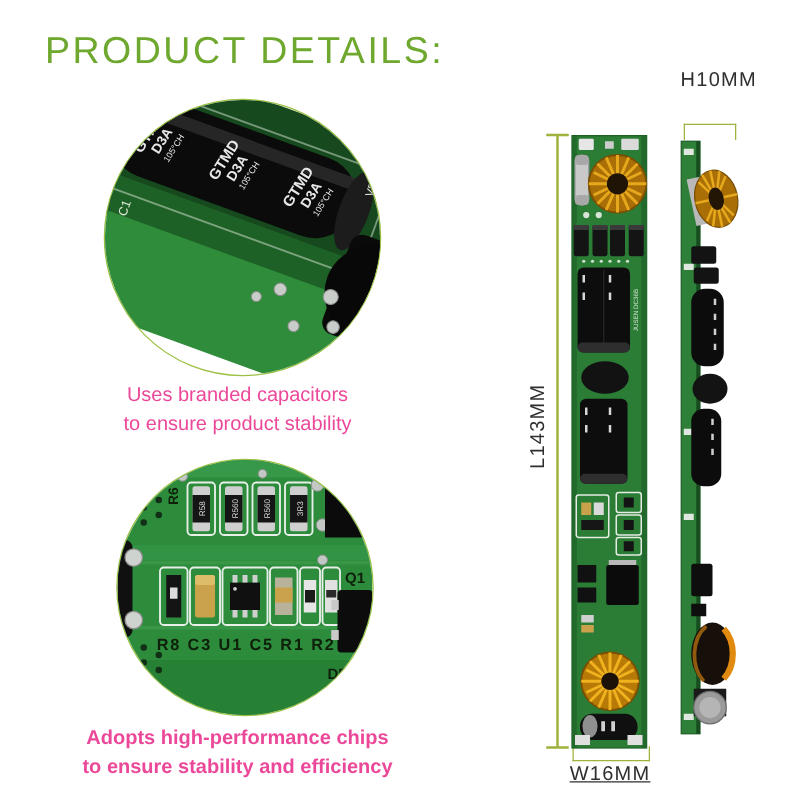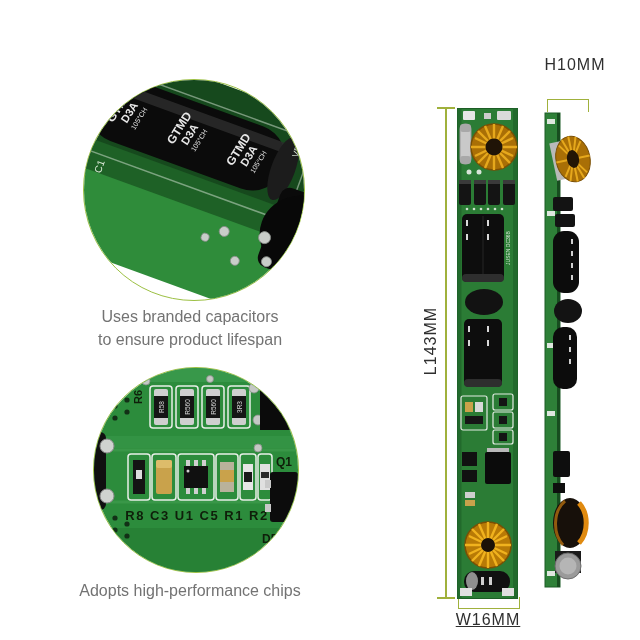--- a/index.html
+++ b/index.html
@@ -5,23 +5,23 @@
   html,body{margin:0;padding:0;background:#ffffff;}
   .canvas{position:relative;width:640px;height:640px;background:#ffffff;overflow:hidden;
           font-family:"Liberation Sans",sans-serif;}
   .title{position:absolute;left:36px;top:24px;font-size:30px;font-weight:500;
          letter-spacing:2px;color:#6fa82e;white-space:nowrap;}
   .photo-circle{position:absolute;border-radius:50%;border:1px solid #9cc043;
                 overflow:hidden;background:#ffffff;}
   .circle1{left:83px;top:79px;width:220px;height:220px;}
   .circle2{left:93px;top:367px;width:204px;height:204px;}
   .caption{position:absolute;width:340px;text-align:center;font-size:16px;
-           line-height:23px;color:#737373;}
+           line-height:23px;color:#ec4899;}
   .caption1{left:20px;top:305px;}
-  .caption2{left:20px;top:579px;}
+  .caption2{left:20px;top:579px;font-weight:bold;}
   .dim-label{position:absolute;font-size:16px;letter-spacing:1px;color:#2f2f2f;
              text-align:center;white-space:nowrap;}
   .h-label{left:540px;top:56px;width:70px;}
   .w-label{left:448px;top:611px;width:80px;text-decoration:underline;}
   .l-label{left:391px;top:332px;width:80px;transform:rotate(-90deg);transform-origin:center;}
   .h-bracket{position:absolute;left:547px;top:99px;width:40px;height:12px;
              border-top:1.5px solid #a0b13c;border-left:1.5px solid #a0b13c;
              border-right:1.5px solid #a0b13c;}
   .w-bracket{position:absolute;left:458px;top:597px;width:60px;height:11px;
              border-bottom:1.5px solid #a0b13c;border-left:1.5px solid #a0b13c;
@@ -33,20 +33,21 @@
   .board{position:absolute;}
   .board-front{left:457px;top:108px;}
   .board-side{left:541px;top:111px;}
   svg text{font-family:"Liberation Sans",sans-serif;}
 </style>
 </head>
 <body>
 
 <div class="canvas">
 
+  <div class="title">PRODUCT DETAILS:</div>
 
   <div class="photo-circle circle1">
     <svg width="220" height="220" viewBox="0 0 220 220">
       <g transform="rotate(20 110 100)">
         <rect x="-60" y="0" width="340" height="128" fill="#16491d"></rect>
         <rect x="-60" y="96" width="340" height="36" fill="#1e6126"></rect>
         <rect x="-60" y="126" width="340" height="80" fill="#2f8c3a"></rect>
         <g fill="#8fcb7f" opacity="0.55">
           <circle cx="-18" cy="20" r="3"></circle>
             <circle cx="0" cy="34" r="4"></circle>
@@ -97,21 +98,21 @@
         </g>
         <text transform="rotate(-90 20 126)" x="20" y="126" font-size="10" fill="#dcead8">C1</text>
         <text transform="rotate(-90 200 44)" x="200" y="44" font-size="9" fill="#dcead8">VPLO</text>
         <text transform="rotate(-90 -2 170)" x="-2" y="170" font-size="10" fill="#dcead8">RL1</text>
       </g>
     </svg>
   </div>
 
   <div class="caption caption1">
     <span>Uses branded capacitors</span><br>
-    <span>to ensure product lifespan</span>
+    <span>to ensure product stability</span>
   </div>
 
   <div class="photo-circle circle2">
     <svg width="204" height="204" viewBox="0 0 204 204">
       <rect width="204" height="204" fill="#2c8c3c"></rect>
       <rect y="0" width="204" height="14" fill="#38984a"></rect>
       <rect y="68" width="204" height="12" fill="#38984a" opacity="0.6"></rect>
       <rect y="160" width="204" height="44" fill="#278135"></rect>
       <path d="M0 82 H204 M0 134 H204" stroke="#4aa557" stroke-width="3" opacity="0.45"></path>
       <g>
@@ -205,20 +206,21 @@
         <rect x="176" y="104" width="28" height="50" rx="3" fill="#0c0c0c"></rect>
         <rect x="171" y="112" width="6" height="8" fill="#c9c9c9"></rect>
         <rect x="171" y="136" width="6" height="8" fill="#c9c9c9"></rect>
       </g>
       <text x="168" y="175" font-size="12" font-weight="bold" fill="#0f1f0a">D5</text>
     </svg>
   </div>
 
   <div class="caption caption2">
     <span>Adopts high-performance chips</span><br>
+    <span>to ensure stability and efficiency</span>
   </div>
 
   <div class="dim-label h-label">H10MM</div>
   <div class="h-bracket"></div>
   <div class="v-line"></div>
   <div class="v-cap v-cap-top"></div>
   <div class="v-cap v-cap-bottom"></div>
   <div class="dim-label l-label">L143MM</div>
   <div class="w-bracket"></div>
   <div class="dim-label w-label">W16MM</div>

